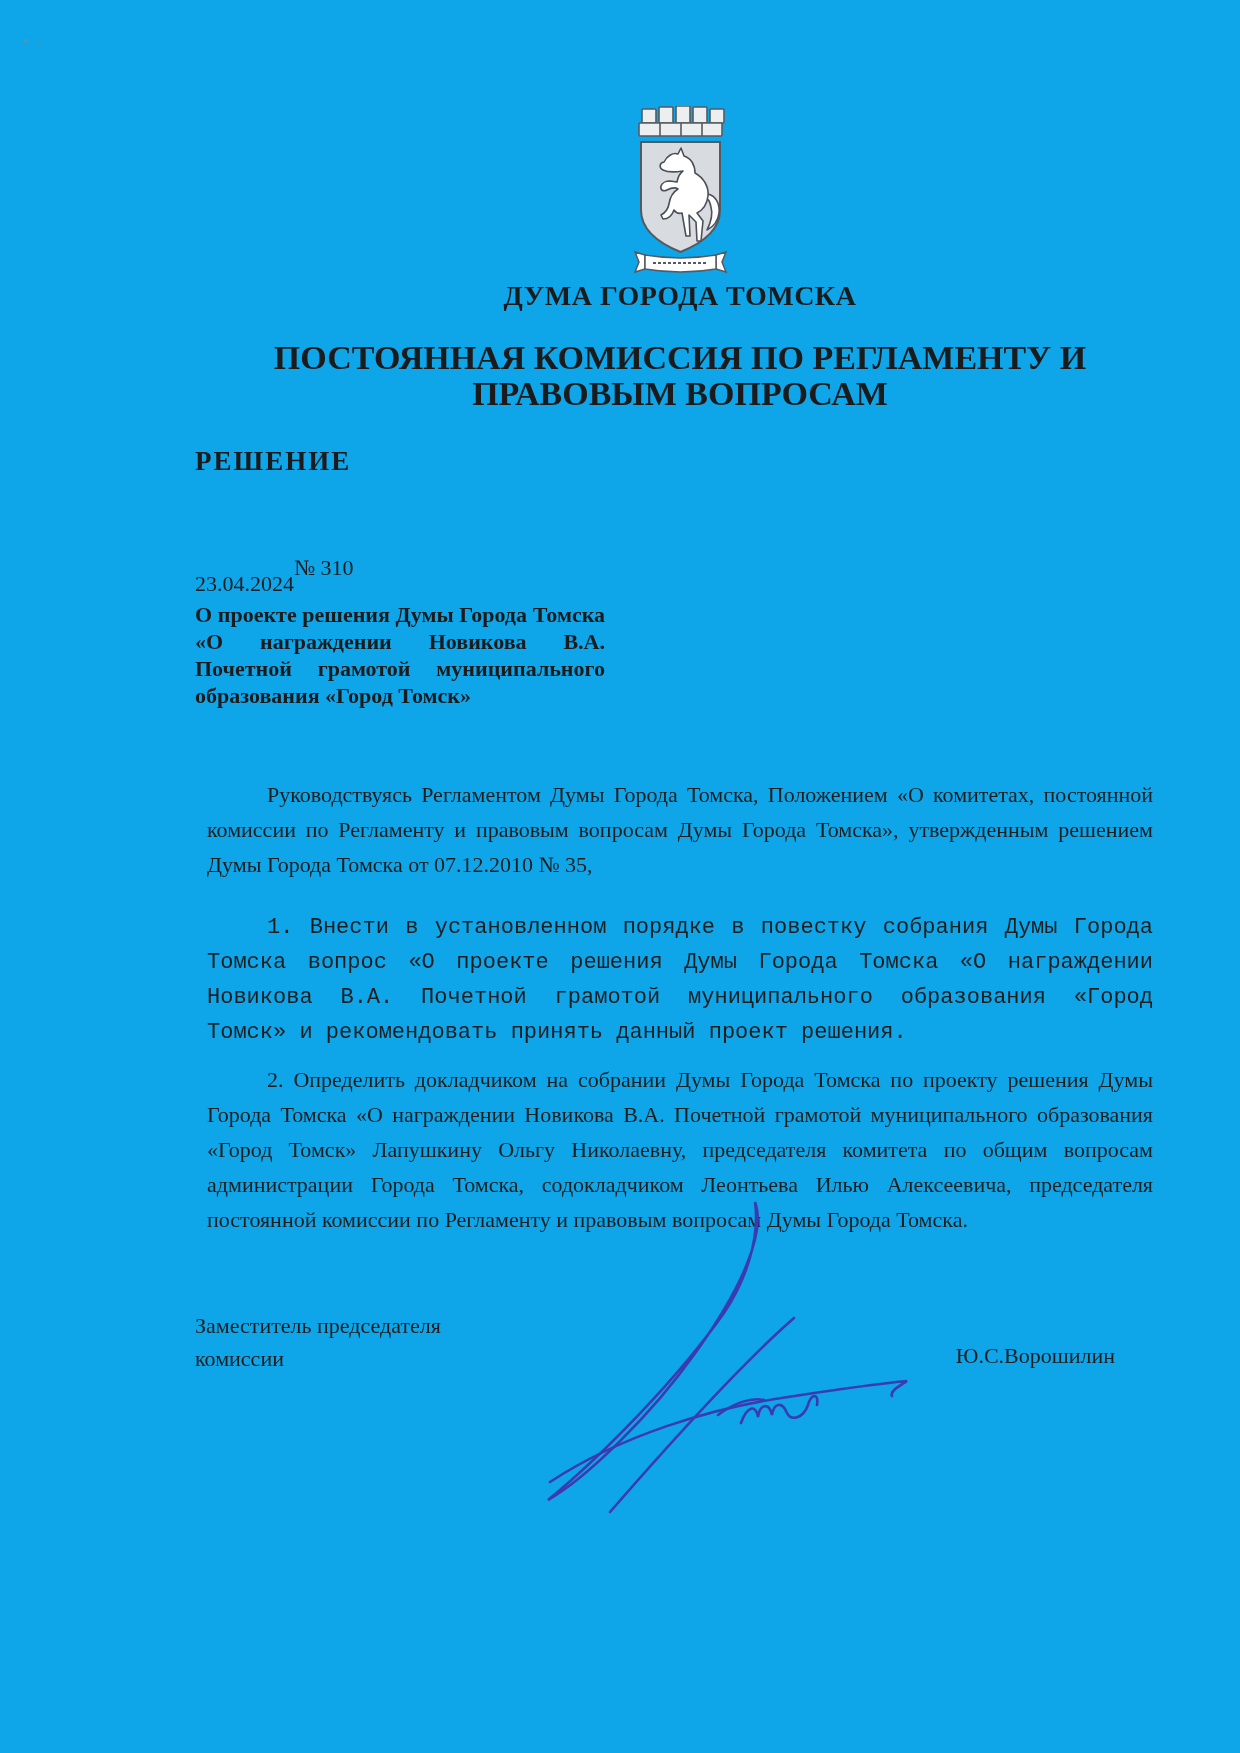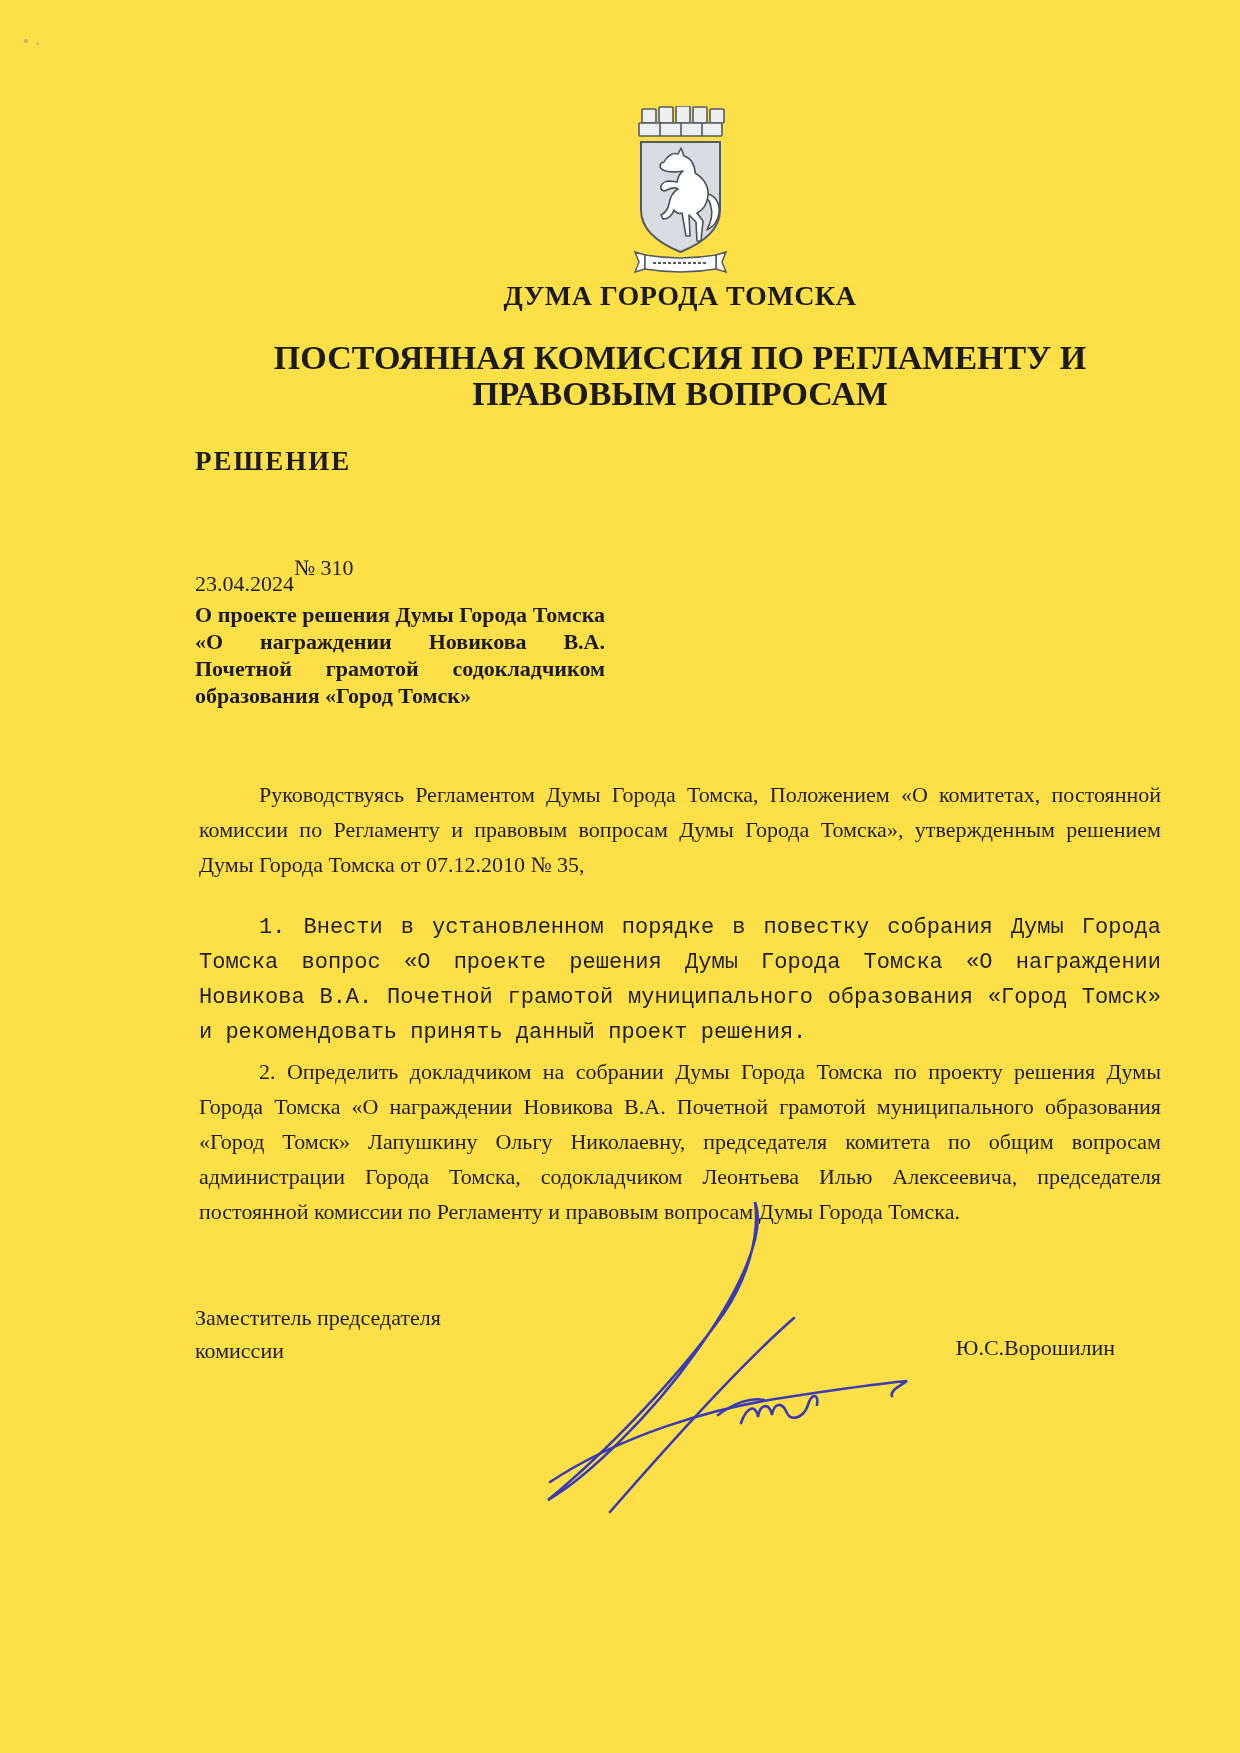--- a/index.html
+++ b/index.html
@@ -1,20 +1,20 @@
 <!DOCTYPE html>
 <html lang="ru"><head>
 <meta charset="utf-8">
 <style>
   html,body{margin:0;padding:0;background:#e9e9e9;}
   .page{
     position:relative;
     width:1240px;height:1753px;
     margin:0 auto;
-    background:#fde047;
+    background:#0ea5e9;
     font-family:"Liberation Serif","DejaVu Serif",serif;
     color:#1e1e1f;
     overflow:hidden;
   }
   .artifact-dot{
     position:absolute;left:24px;top:39px;width:4px;height:4px;
     background:#8a8a8a;border-radius:50%;opacity:.55;
   }
   .artifact-dot.two{left:36px;top:42px;width:3px;height:3px;opacity:.35;}
   .content{
@@ -63,21 +63,21 @@
     font-size:22px;font-weight:bold;
     line-height:27px;
     text-align:justify;
     color:#1b1b1c;
   }
   .para{
     font-size:22px;
     line-height:35px;
     text-align:justify;
     text-indent:60px;
-    margin:4px;
+    margin:12px;
   }
   .preamble{margin-top:68px;}
   .resolved-heading{
     margin-top:22px;
     text-align:center;
     font-size:22px;
     line-height:35px;
   }
   .item-1{margin-top:28px;font-family:Liberation Mono, monospace;}
   .item-2{margin-top:0;}
@@ -143,21 +143,21 @@
 
     <div class="commission-title">ПОСТОЯННАЯ КОМИССИЯ ПО РЕГЛАМЕНТУ И ПРАВОВЫМ ВОПРОСАМ</div>
 
     <div class="doc-type">РЕШЕНИЕ</div>
 
     <div class="meta-row">
       <span class="meta-date">23.04.2024</span>
       <span class="meta-number">№ 310</span>
     </div>
 
-    <div class="subject">О проекте решения Думы Города Томска «О награждении Новикова В.А. Почетной грамотой содокладчиком образования «Город Томск»</div>
+    <div class="subject">О проекте решения Думы Города Томска «О награждении Новикова В.А. Почетной грамотой муниципального образования «Город Томск»</div>
 
     <p class="para preamble">Руководствуясь Регламентом Думы Города Томска, Положением «О комитетах, постоянной комиссии по Регламенту и правовым вопросам Думы Города Томска», утвержденным решением Думы Города Томска от 07.12.2010 № 35,</p>
 
 
     <p class="para item-1">1. Внести в установленном порядке в повестку собрания Думы Города Томска вопрос «О проекте решения Думы Города Томска «О награждении Новикова В.А. Почетной грамотой муниципального образования «Город Томск» и рекомендовать принять данный проект решения.</p>
 
     <p class="para item-2">2. Определить докладчиком на собрании Думы Города Томска по проекту решения Думы Города Томска «О награждении Новикова В.А. Почетной грамотой муниципального образования «Город Томск» Лапушкину Ольгу Николаевну, председателя комитета по общим вопросам администрации Города Томска, содокладчиком Леонтьева Илью Алексеевича, председателя постоянной комиссии по Регламенту и правовым вопросам Думы Города Томска.</p>
 
     <div class="sig-row">
       <div class="sig-position">Заместитель председателя комиссии</div>

